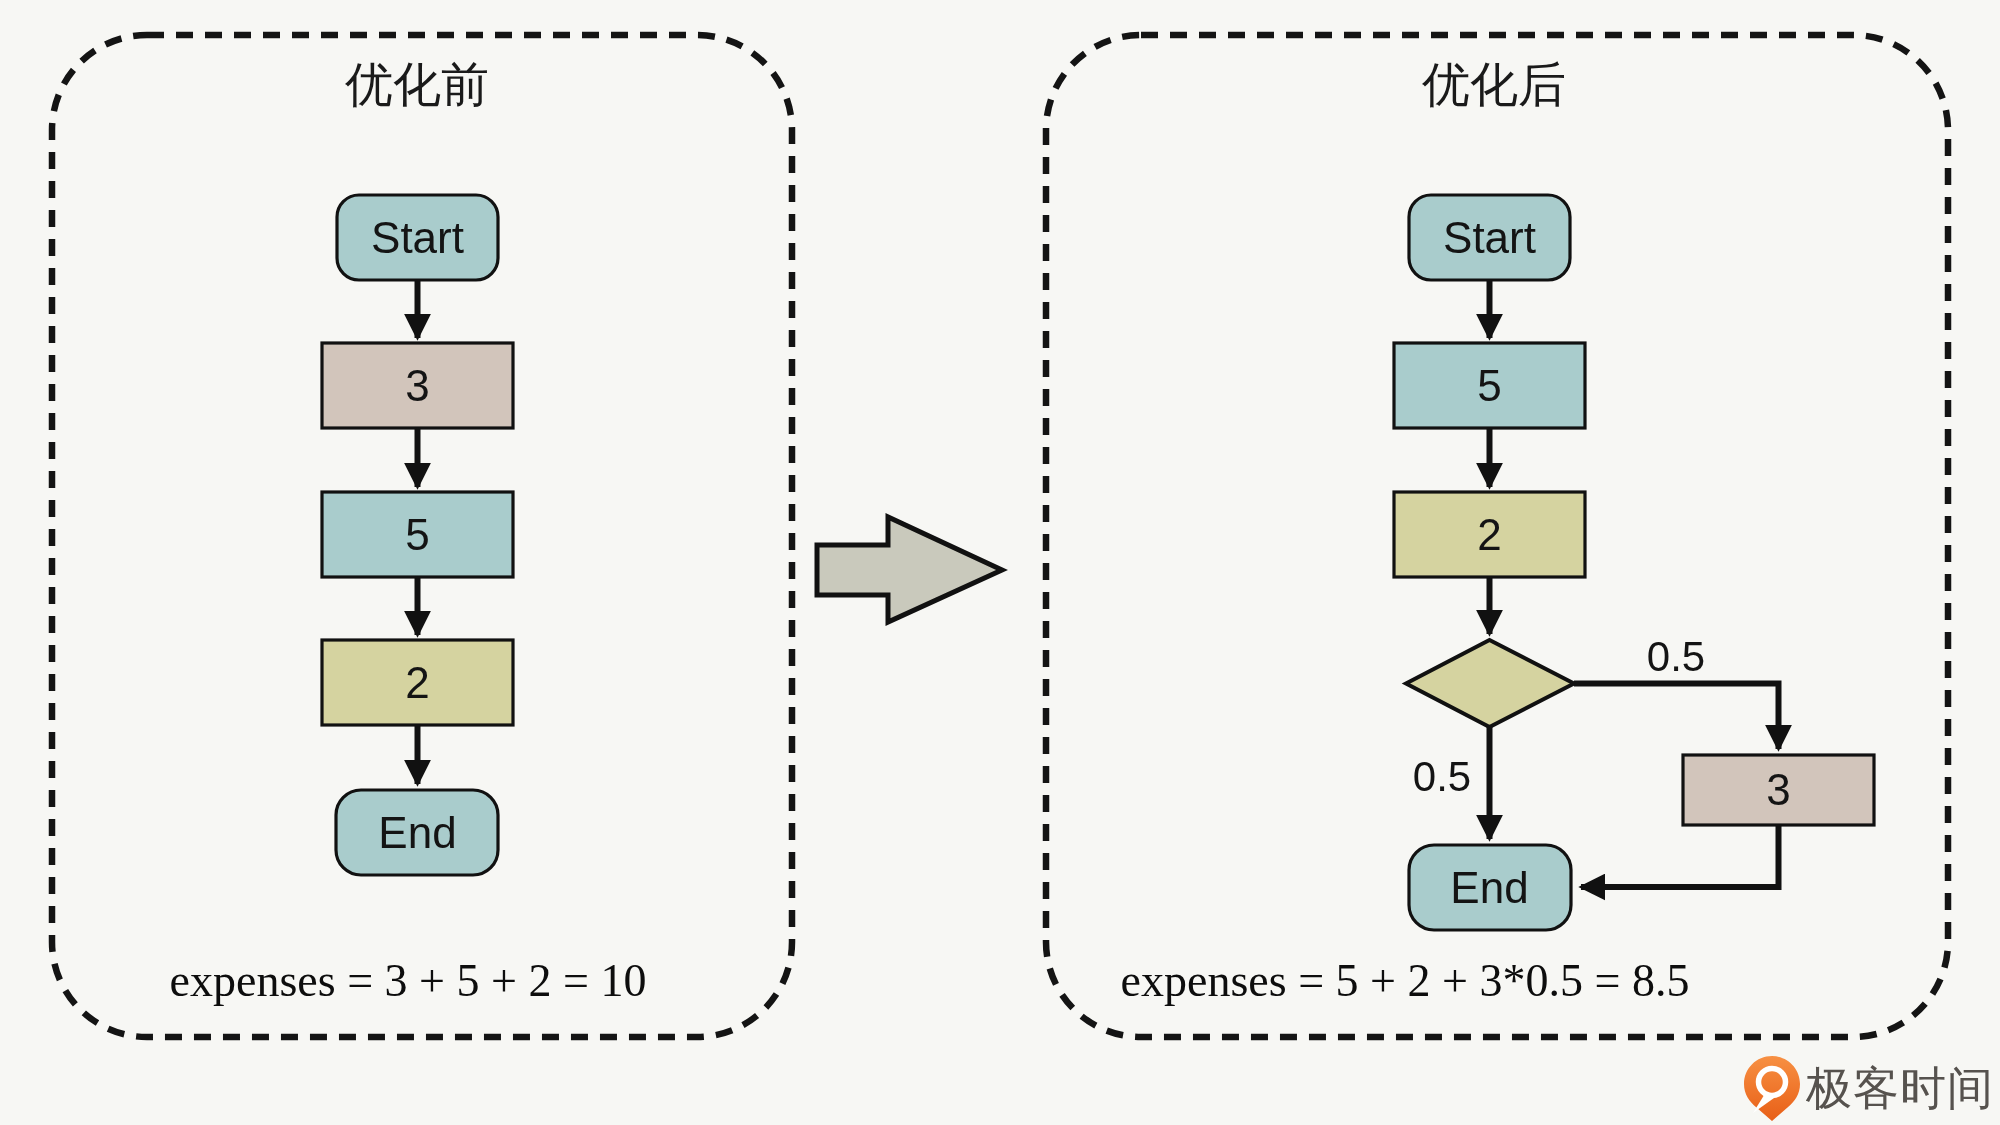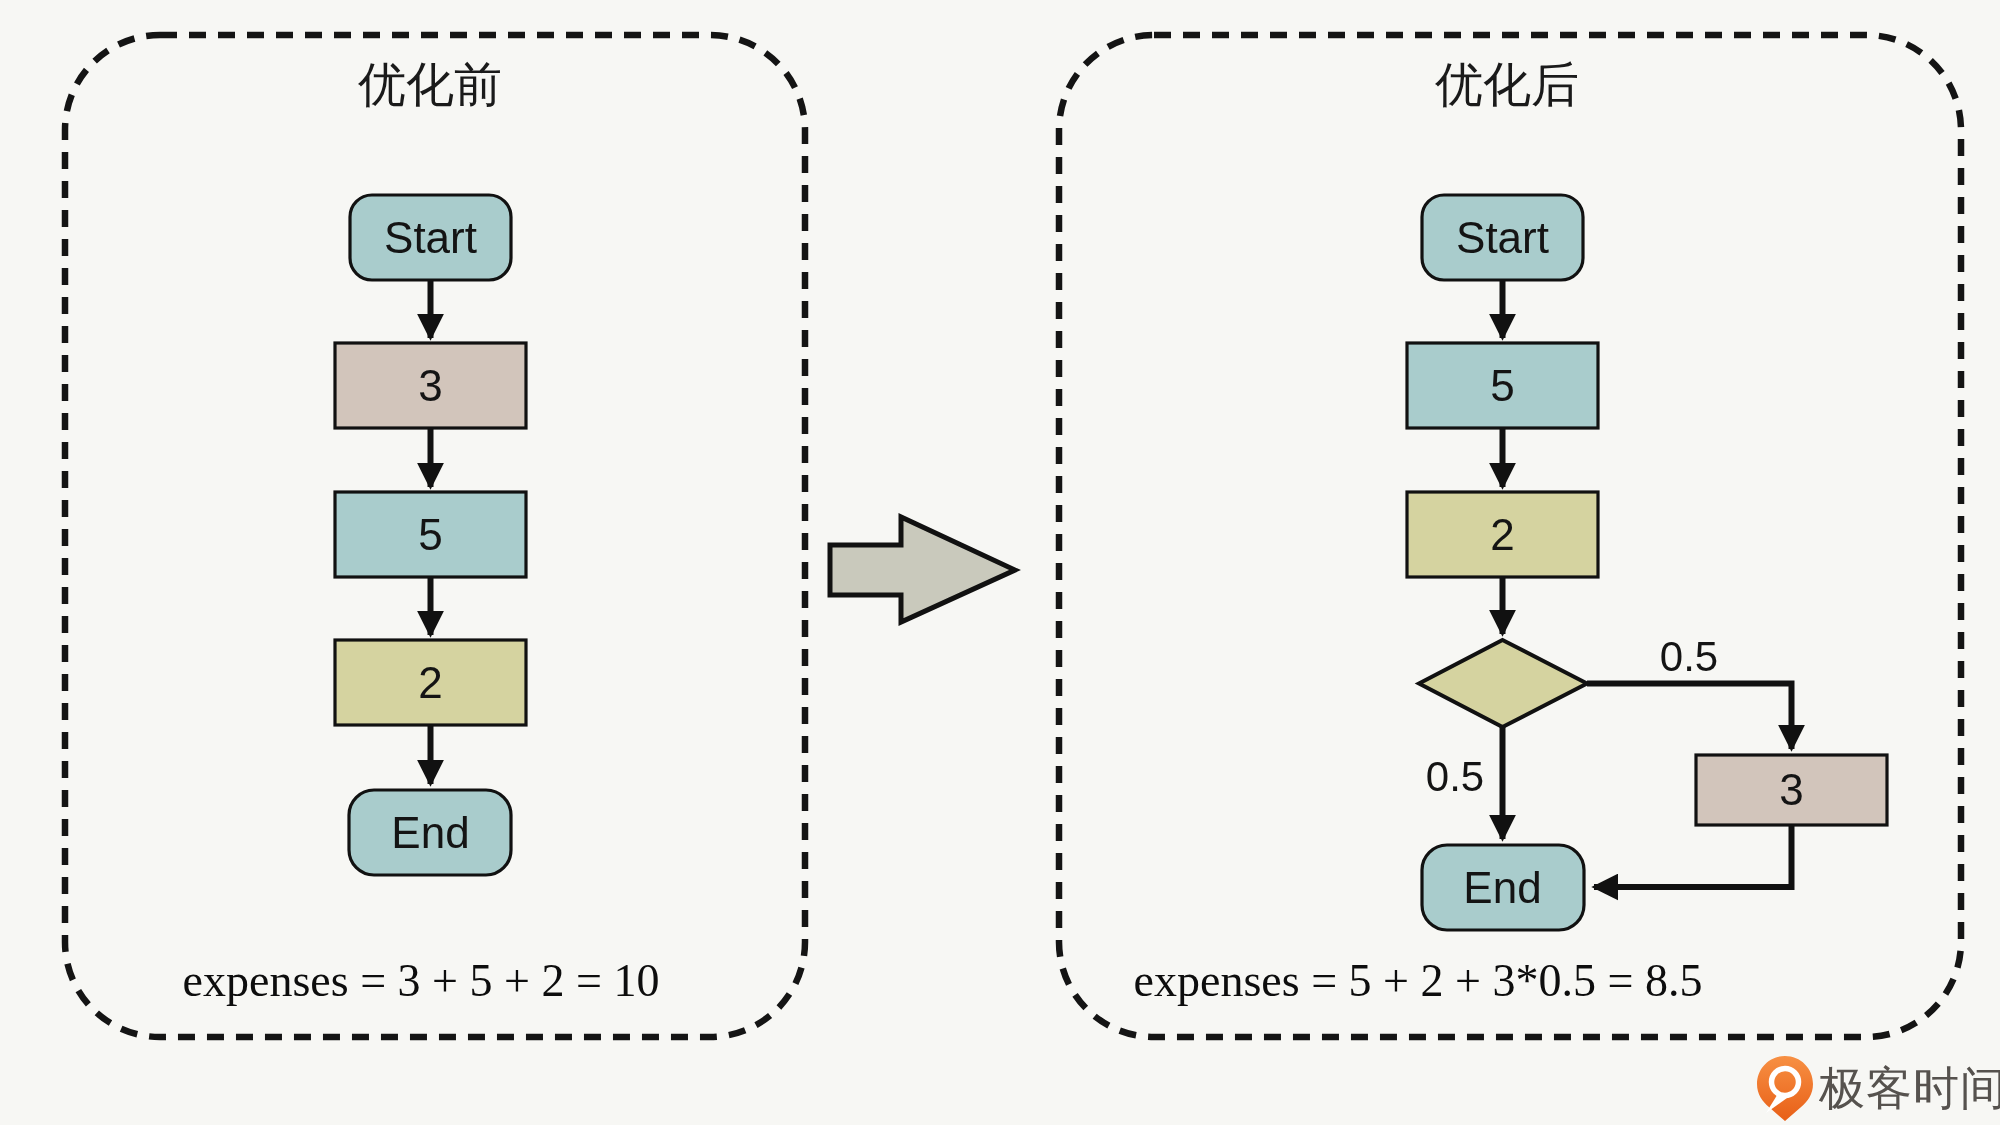--- a/index.html
+++ b/index.html
@@ -4,21 +4,21 @@
 <style>
   html, body {
     margin: 0;
     padding: 0;
     width: 2000px;
     height: 1125px;
     background: #f7f7f4;
     overflow: hidden;
     font-family: "Liberation Sans", sans-serif;
   }
-  #stage { position: relative; width: 1625px; height: 1125px; padding-left: 13px; }
+  #stage { position: relative; width: 1625px; height: 1125px; }
   svg { display: block; }
   .panel-border {
     fill: none;
     stroke: #141414;
     stroke-width: 6.5;
     stroke-dasharray: 17 12;
   }
   .node {
     stroke: #111111;
     stroke-width: 3.2;

